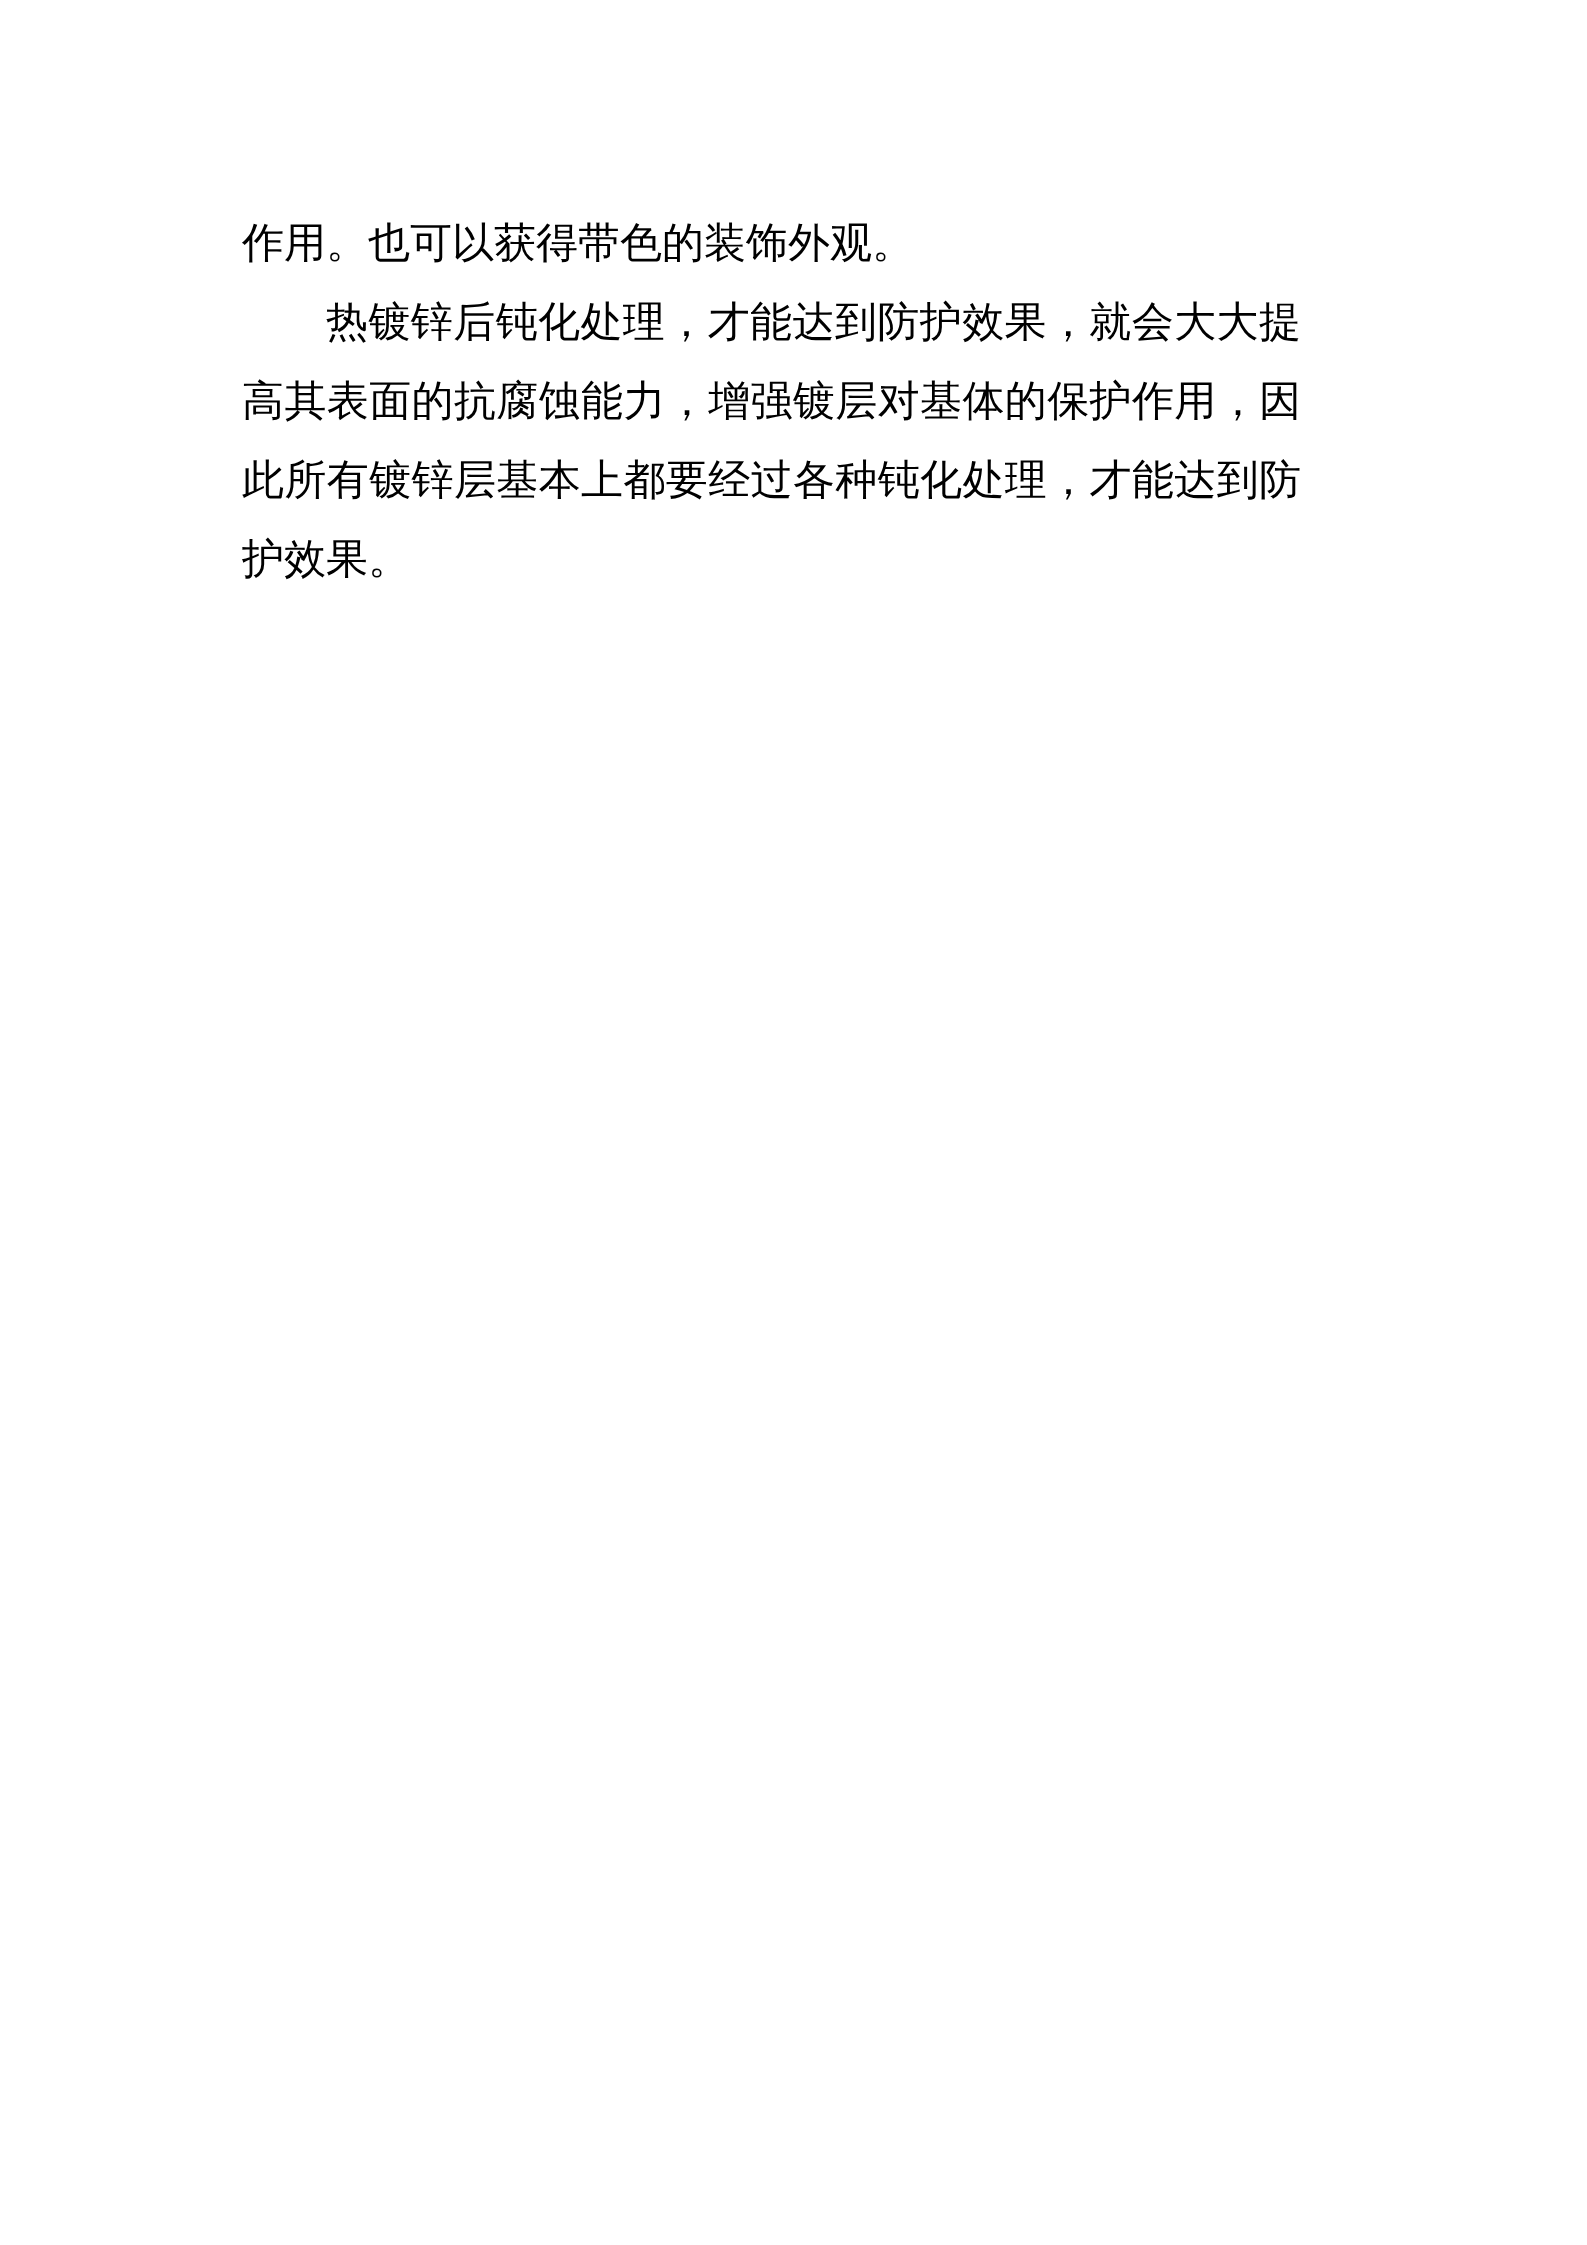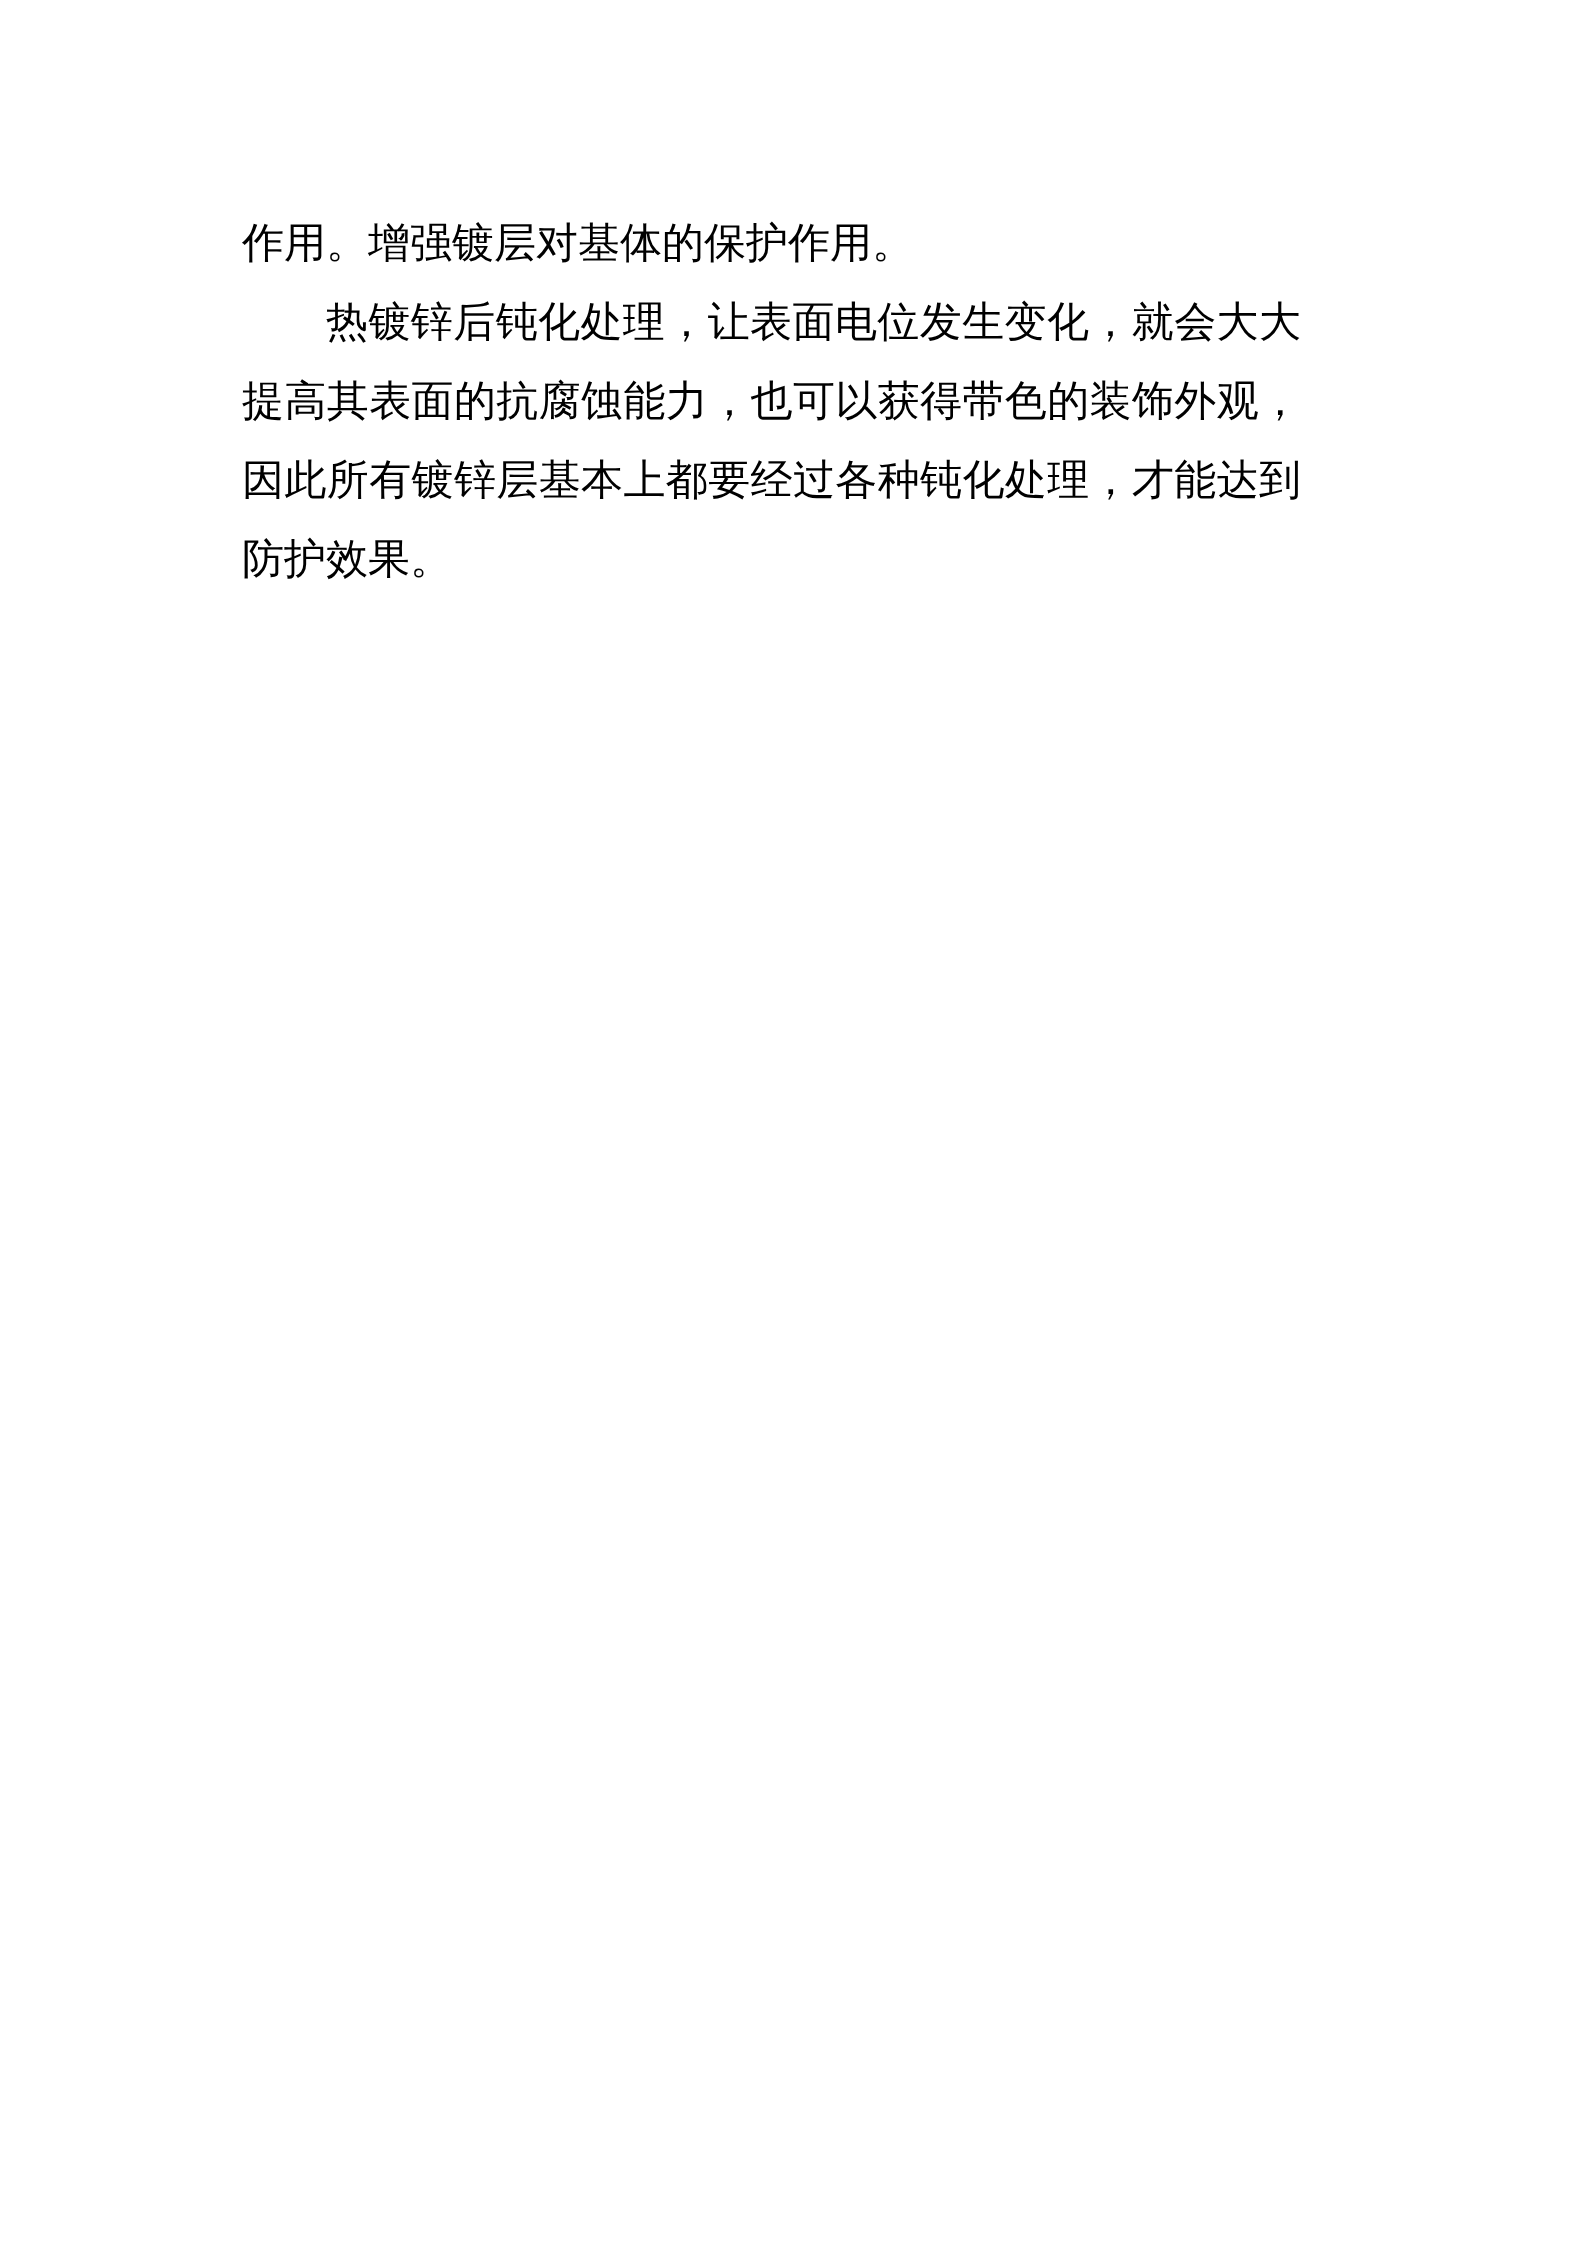--- a/index.html
+++ b/index.html
@@ -40,16 +40,16 @@
   }
   .text-block p.indented {
     text-indent: 2em;
   }
 </style>
 </head>
 <body>
 
 <div class="doc-page">
   <div class="text-block">
-    <p>作用。增强镀层对基体的保护作用。</p>
-    <p class="indented">热镀锌后钝化处理，让表面电位发生变化，就会大大提高其表面的抗腐蚀能力，也可以获得带色的装饰外观，因此所有镀锌层基本上都要经过各种钝化处理，才能达到防护效果。</p>
+    <p>作用。也可以获得带色的装饰外观。</p>
+    <p class="indented">热镀锌后钝化处理，才能达到防护效果，就会大大提高其表面的抗腐蚀能力，增强镀层对基体的保护作用，因此所有镀锌层基本上都要经过各种钝化处理，才能达到防护效果。</p>
   </div>
 </div>
 
 </body></html>

